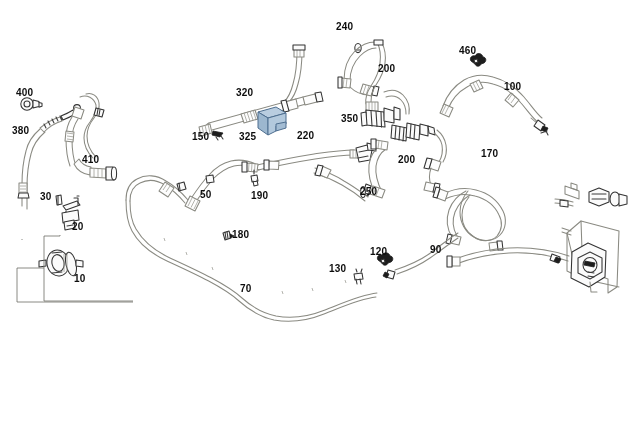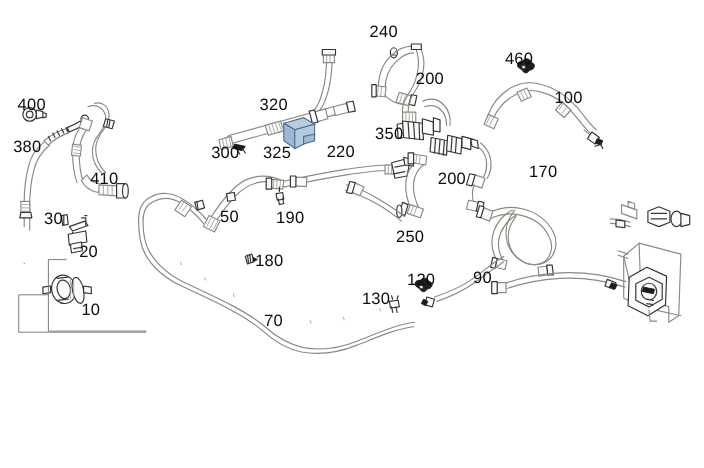--- a/index.html
+++ b/index.html
@@ -1,21 +1,21 @@
 <!DOCTYPE html>
 <html><head>
 <meta charset="utf-8">
 <style>
   html,body{margin:0;padding:0;background:#ffffff;}
   body{width:640px;height:425px;overflow:hidden;
        font-family:"Liberation Sans",sans-serif;}
   #stage{position:relative;width:640px;height:425px;background:#fff;}
   #art{position:absolute;left:0;top:0;width:640px;height:425px;}
   .lbl{position:absolute;font-family:"Liberation Sans",sans-serif;
-       font-size:15px;font-weight:400;color:#0d0d0d;white-space:nowrap;
+       font-size:10px;font-weight:700;color:#0d0d0d;white-space:nowrap;
        line-height:1;letter-spacing:0.2px;}
 </style>
 </head>
 <body>
 
 <div id="stage">
 
   <svg id="art" viewBox="0 0 640 425">
     <defs>
       <style>
@@ -330,34 +330,34 @@
   </svg>
 
   <div class="lbl" style="left:16px;top:88px">400</div>
   <div class="lbl" style="left:12px;top:126px">380</div>
   <div class="lbl" style="left:82px;top:155px">410</div>
   <div class="lbl" style="left:40px;top:192px">30</div>
   <div class="lbl" style="left:72px;top:222px">20</div>
   <div class="lbl" style="left:74px;top:274px">10</div>
 
   <div class="lbl" style="left:236px;top:88px">320</div>
-  <div class="lbl" style="left:192px;top:132px">300</div>
+  <div class="lbl" style="left:192px;top:132px">150</div>
   <div class="lbl" style="left:239px;top:132px">325</div>
   <div class="lbl" style="left:297px;top:131px">220</div>
   <div class="lbl" style="left:200px;top:190px">50</div>
   <div class="lbl" style="left:251px;top:191px">190</div>
   <div class="lbl" style="left:232px;top:230px">180</div>
   <div class="lbl" style="left:240px;top:284px">70</div>
   <div class="lbl" style="left:329px;top:264px">130</div>
 
   <div class="lbl" style="left:336px;top:22px">240</div>
   <div class="lbl" style="left:378px;top:64px">200</div>
   <div class="lbl" style="left:341px;top:114px">350</div>
   <div class="lbl" style="left:398px;top:155px">200</div>
-  <div class="lbl" style="left:360px;top:208px">250</div>
+  <div class="lbl" style="left:360px;top:187px">250</div>
 
   <div class="lbl" style="left:459px;top:46px">460</div>
   <div class="lbl" style="left:504px;top:82px">100</div>
   <div class="lbl" style="left:481px;top:149px">170</div>
   <div class="lbl" style="left:370px;top:247px">120</div>
   <div class="lbl" style="left:430px;top:245px">90</div>
 
 </div>
 
 </body></html>

